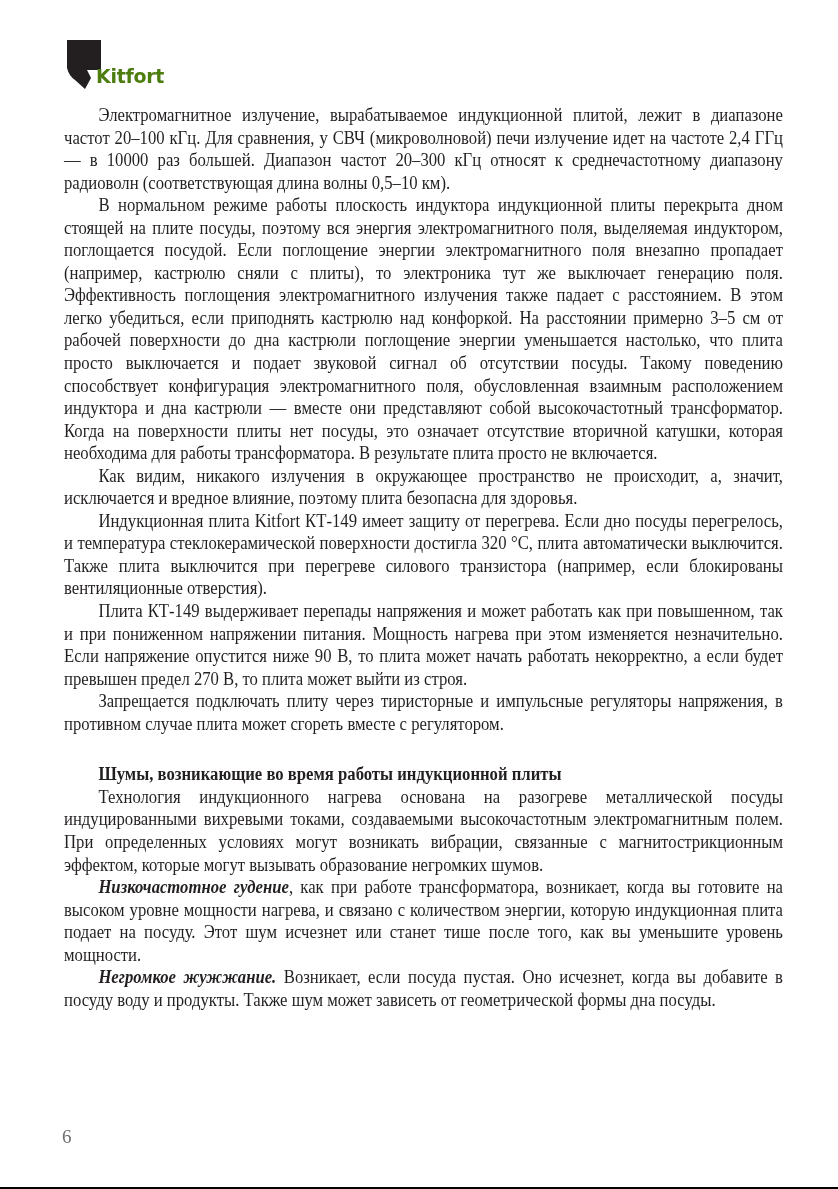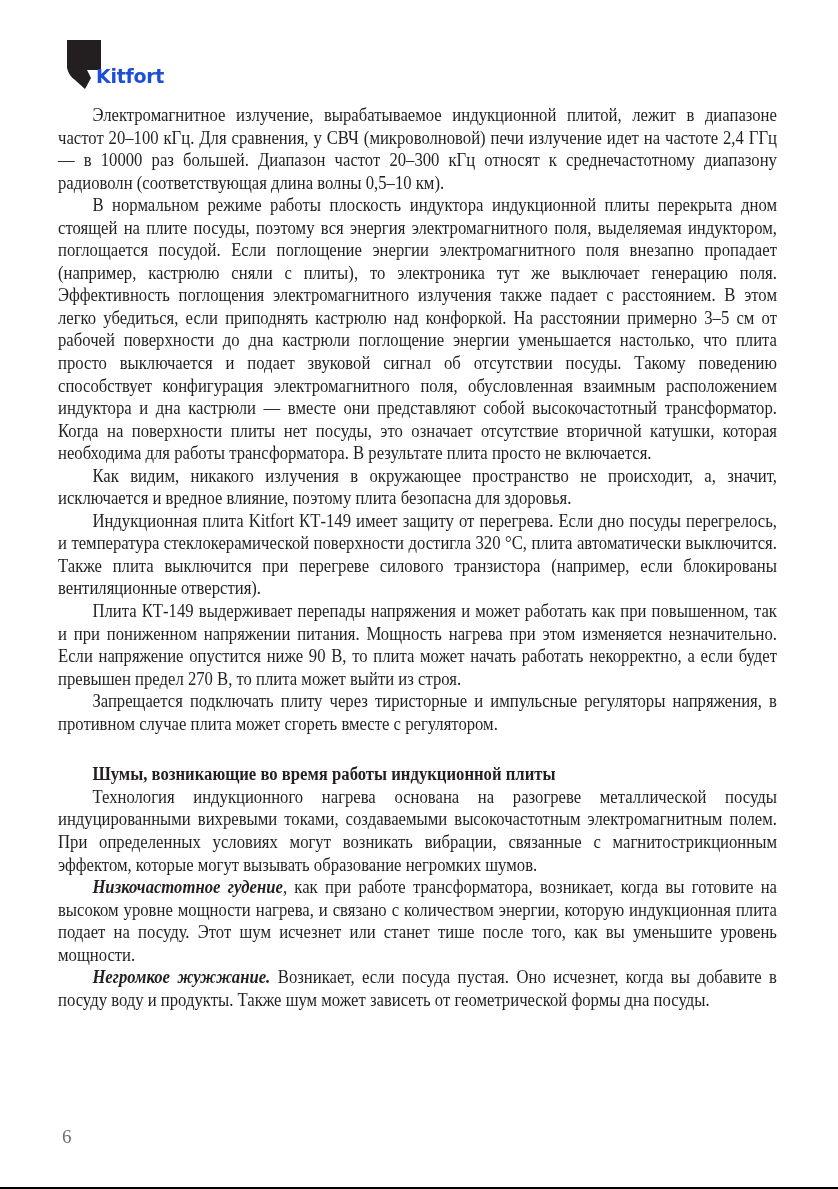--- a/index.html
+++ b/index.html
@@ -29,26 +29,26 @@
       height: 49px;
     }
     .logo-word {
       position: absolute;
       left: 29px;
       top: 25px;
       font-family: "DejaVu Sans", sans-serif;
       font-weight: bold;
       font-size: 19px;
       letter-spacing: -0.3px;
-      color: #1d4ed8;
+      color: #4d7c0f;
       line-height: 22px;
     }
     .content-wrap {
       position: absolute;
-      left: 58px;
+      left: 64px;
       top: 104px;
       width: 719px;
       height: 1030px;
       overflow: visible;
     }
     .content {
       width: 836px;
       transform: scaleX(0.86);
       transform-origin: 0 0;
       font-family: "Liberation Serif", serif;

